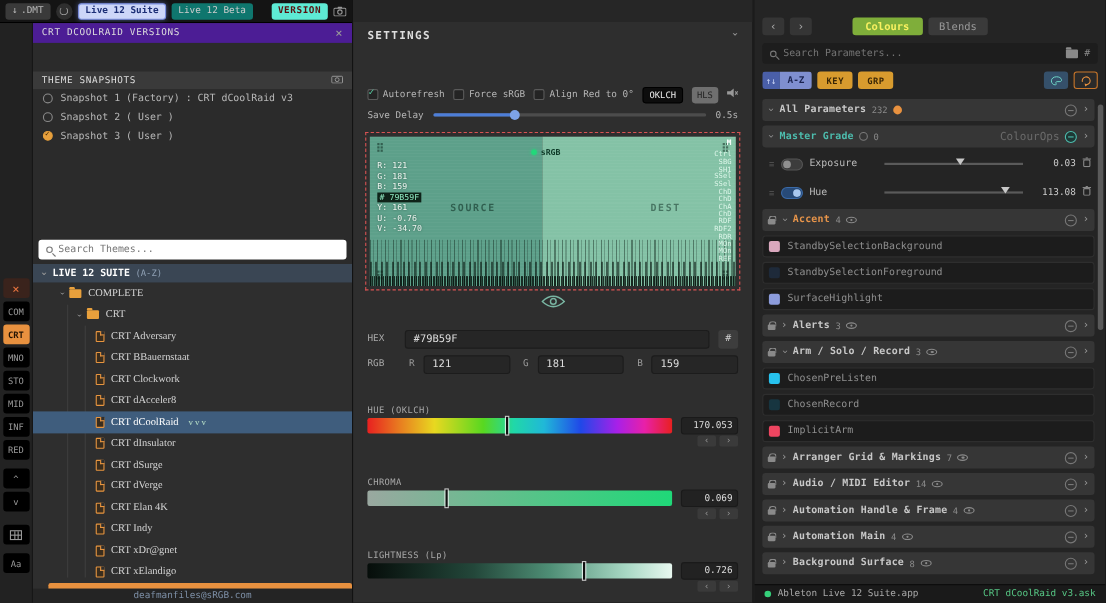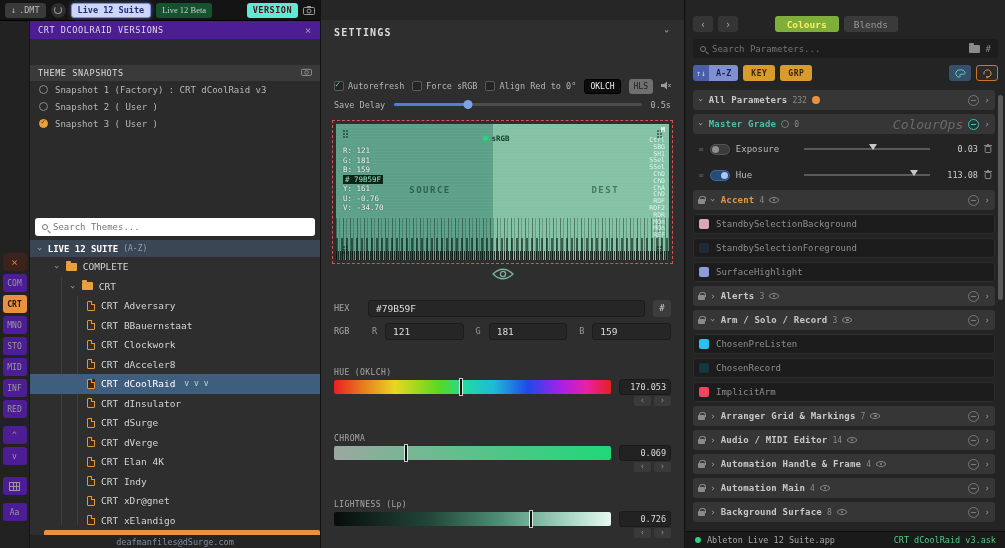--- a/index.html
+++ b/index.html
@@ -8,27 +8,27 @@
 .app { position:relative; width:1005px; height:548px; background:#1c1c1c; }
 
 
 .left-region { position:absolute; left:0; top:0; width:320px; height:548px; display:flex; flex-direction:column; background:#2b2b2b; }
 .topbar { height:21px; background:#141414; border-bottom:1px solid #000; display:flex; align-items:center; gap:5px; padding:0 5px; flex:0 0 auto; }
 .tb-btn { height:15px; border-radius:3px; display:flex; align-items:center; padding:0 6px; font-size:8.5px; background:#3a3a3a; color:#bbb; white-space:nowrap; }
 .tb-dmt { gap:3px; }
 .tb-refresh { width:15px; height:15px; border-radius:50%; background:#2e2e2e; display:flex; align-items:center; justify-content:center; }
 .refr { width:8px; height:8px; border:1.4px solid #999; border-radius:50%; border-top-color:transparent; }
 .tb-suite { background:#cdd6f8; color:#1d2f77; border:1px solid #7b8fe0; font-weight:bold; box-shadow:0 0 5px rgba(120,140,240,.55); }
-.tb-beta { background:#14532d; color:#ccc;font-family:Liberation Serif, serif; }
+.tb-beta { background:#0f766e; color:#ccc; }
 .tb-version { background:#5eead4; color:#5a0f0f; font-weight:bold; letter-spacing:.5px; margin-left:auto; }
 .tb-cam { display:flex; align-items:center; }
 
 .left-main { flex:1; display:flex; min-height:0; }
 .strip { width:30px; background:#222; border-right:1px solid #161616; display:flex; flex-direction:column; align-items:center; padding-top:232px; gap:3px; flex:0 0 auto; }
-.strip-btn { width:24px; height:18px; border-radius:3px; background:#4c1d95; color:#999; font-size:8px; display:flex; align-items:center; justify-content:center; flex:0 0 auto; }
+.strip-btn { width:24px; height:18px; border-radius:3px; background:#000000; color:#999; font-size:8px; display:flex; align-items:center; justify-content:center; flex:0 0 auto; }
 .strip-close { background:#3a231c; color:#e8743f; font-size:11px; }
 .strip-active { background:#e8913f; color:#241404; font-weight:bold; }
 .mt5 { margin-top:5px; } .mt9 { margin-top:9px; }
 .gridic { width:11px; height:9px; border:1px solid #999; position:relative; }
 .gridic::before { content:""; position:absolute; left:3px; top:0; bottom:0; width:1px; background:#999; box-shadow:3px 0 0 #999; }
 .gridic::after { content:""; position:absolute; top:3px; left:0; right:0; height:1px; background:#999; }
 
 .left-panel { flex:1; display:flex; flex-direction:column; background:#2b2b2b; min-width:0; }
 .bar { height:18px; background:#4c1d95; display:flex; align-items:center; padding:0 8px; font-size:8.5px; letter-spacing:.6px; color:#ddd; flex:0 0 auto; }
 .sp { flex:1; }
@@ -43,21 +43,21 @@
 .mag { width:6px; height:6px; border:1px solid #777; border-radius:50%; position:relative; flex:0 0 auto; }
 .mag::after { content:""; position:absolute; left:4.5px; top:4.5px; width:4px; height:1px; background:#777; transform:rotate(45deg); transform-origin:0 0; }
 .search-box input { flex:1; background:transparent; border:none; outline:none; color:#888; font:9px "DejaVu Sans Mono",monospace; min-width:0; }
 .tree-header { height:17px; background:#3a4654; display:flex; align-items:center; gap:5px; padding:0 7px; font-size:9px; color:#fff; font-weight:bold; flex:0 0 auto; }
 .tree-header .az { color:#8fa0b4; font-weight:normal; font-size:8px; }
 .cr { display:inline-block; color:#999; font-size:9.5px; line-height:1; }
 .cd { transform:rotate(90deg); }
 .tree { flex:1; min-height:0; background:#2e2e2e; overflow:hidden; position:relative; font-size:9.5px; }
 .guide-a { position:absolute; left:31px; top:20px; bottom:10px; width:1px; background:#3e3e3e; }
 .guide-b { position:absolute; left:47px; top:39px; bottom:10px; width:1px; background:#3e3e3e; }
-.trow { height:19.5px; display:flex; align-items:center; gap:6px; color:#d4d4d4; position:relative; }
+.trow { height:19.5px; display:flex; align-items:center; gap:6px; color:#d4d4d4; position:relative;font-family:Liberation Serif, serif; }
 .trow.f1 { padding-left:24px; } .trow.f2 { padding-left:40px; } .trow.file { padding-left:57px; }
 .trow.sel { background:#3f5d7d; color:#fff; }
 .sfx { color:#b8e0c8; font-size:8px; margin-left:3px; }
 .fold { width:11px; height:8px; background:#e8a03c; border-radius:1px; position:relative; flex:0 0 auto; }
 .fold::before { content:""; position:absolute; left:0; top:-2px; width:5px; height:2px; background:#e8a03c; border-radius:1px 1px 0 0; }
 .doc { width:8px; height:10px; border:1px solid #e8953f; border-radius:1px; position:relative; flex:0 0 auto; background:#3a2d1d; }
 .doc::after { content:""; position:absolute; right:-1px; top:-1px; width:3px; height:3px; background:#2e2e2e; border-left:1px solid #e8953f; border-bottom:1px solid #e8953f; }
 .trow.partial { height:9px; background:#e8913f; margin-left:14px; border-radius:2px 2px 0 0; }
 .lp-footer { height:13px; display:flex; align-items:center; justify-content:center; font-size:8.5px; color:#7d8fa6; background:#242424; flex:0 0 auto; }
 
@@ -132,21 +132,21 @@
 .sort-arrows { width:16px; background:#4a5fa8; color:#cdd8f8; display:flex; align-items:center; justify-content:center; font-size:8px; }
 .sort-az { padding:0 7px; background:#7f8fd0; color:#1a2350; font-weight:bold; font-size:8.5px; display:flex; align-items:center; }
 .sort-chip { height:16px; padding:0 8px; background:#d89b2e; color:#3a2605; font-weight:bold; font-size:8px; border-radius:3px; display:flex; align-items:center; letter-spacing:.5px; }
 .icon-btn { width:22px; height:16px; border-radius:3px; display:flex; align-items:center; justify-content:center; flex:0 0 auto; }
 .icon-btn.pal { background:#35506a; }
 .icon-btn.orange { background:#2a2a2a; border:1px solid #c8762a; }
 .rp-list { flex:1; min-height:0; overflow:hidden; padding:6px 10px 0 7px; display:flex; flex-direction:column; gap:4px; }
 .grp { height:20px; background:#363636; border-radius:3px; display:flex; align-items:center; gap:5px; padding:0 5px; flex:0 0 auto; font-size:9px; color:#c8c8c8; }
 .grp .name { font-weight:bold; letter-spacing:.2px; white-space:nowrap; }
 .grp .cnt { color:#8a8a8a; font-size:8px; }
-.grp .tag { color:#6a6a6a; font-size:13px;font-style:italic; }
+.grp .tag { color:#6a6a6a; font-size:10px; }
 .name.teal { color:#4dbdae; } .name.orange { color:#e8954a; }
 .badge-dot { width:8px; height:8px; border-radius:50%; background:#e8913f; flex:0 0 auto; }
 .oc { width:8px; height:8px; border:1px solid #7a7a7a; border-radius:50%; flex:0 0 auto; }
 .mc { width:11px; height:11px; border-radius:50%; border:1px solid #777; position:relative; flex:0 0 auto; }
 .mc::after { content:""; position:absolute; left:2px; right:2px; top:4px; height:1px; background:#777; }
 .mc.teal { border-color:#4dbdae; background:#1d3835; } .mc.teal::after { background:#4dbdae; }
 .lockic { width:7px; height:5px; background:#8a8a8a; border-radius:1px; position:relative; margin-top:2px; flex:0 0 auto; }
 .lockic::before { content:""; position:absolute; left:1px; top:-3px; width:5px; height:4px; border:1px solid #8a8a8a; border-bottom:none; border-radius:3px 3px 0 0; }
 .eyeic { width:10px; height:6px; border:1px solid #8a8a8a; border-radius:50%; position:relative; flex:0 0 auto; }
 .eyeic::after { content:""; position:absolute; left:3px; top:1.2px; width:2.2px; height:2.2px; border-radius:50%; background:#8a8a8a; }
@@ -307,21 +307,21 @@
           <div class="trow file">
               <span class="doc"></span>
               <span>CRT xDr@gnet</span>
             </div>
           <div class="trow file">
               <span class="doc"></span>
               <span>CRT xElandigo</span>
             </div>
           <div class="trow partial"></div>
         </div>
-        <div class="lp-footer">deafmanfiles@dSurge.com</div>
+        <div class="lp-footer">deafmanfiles@sRGB.com</div>
       </div>
     </div>
   </div>
 
   <div class="mid-panel">
     <div class="mid-top-sp"></div>
     <div class="settings-header">
       <span>SETTINGS</span>
       <span class="sp"></span>
       <span class="cr cd">›</span>

